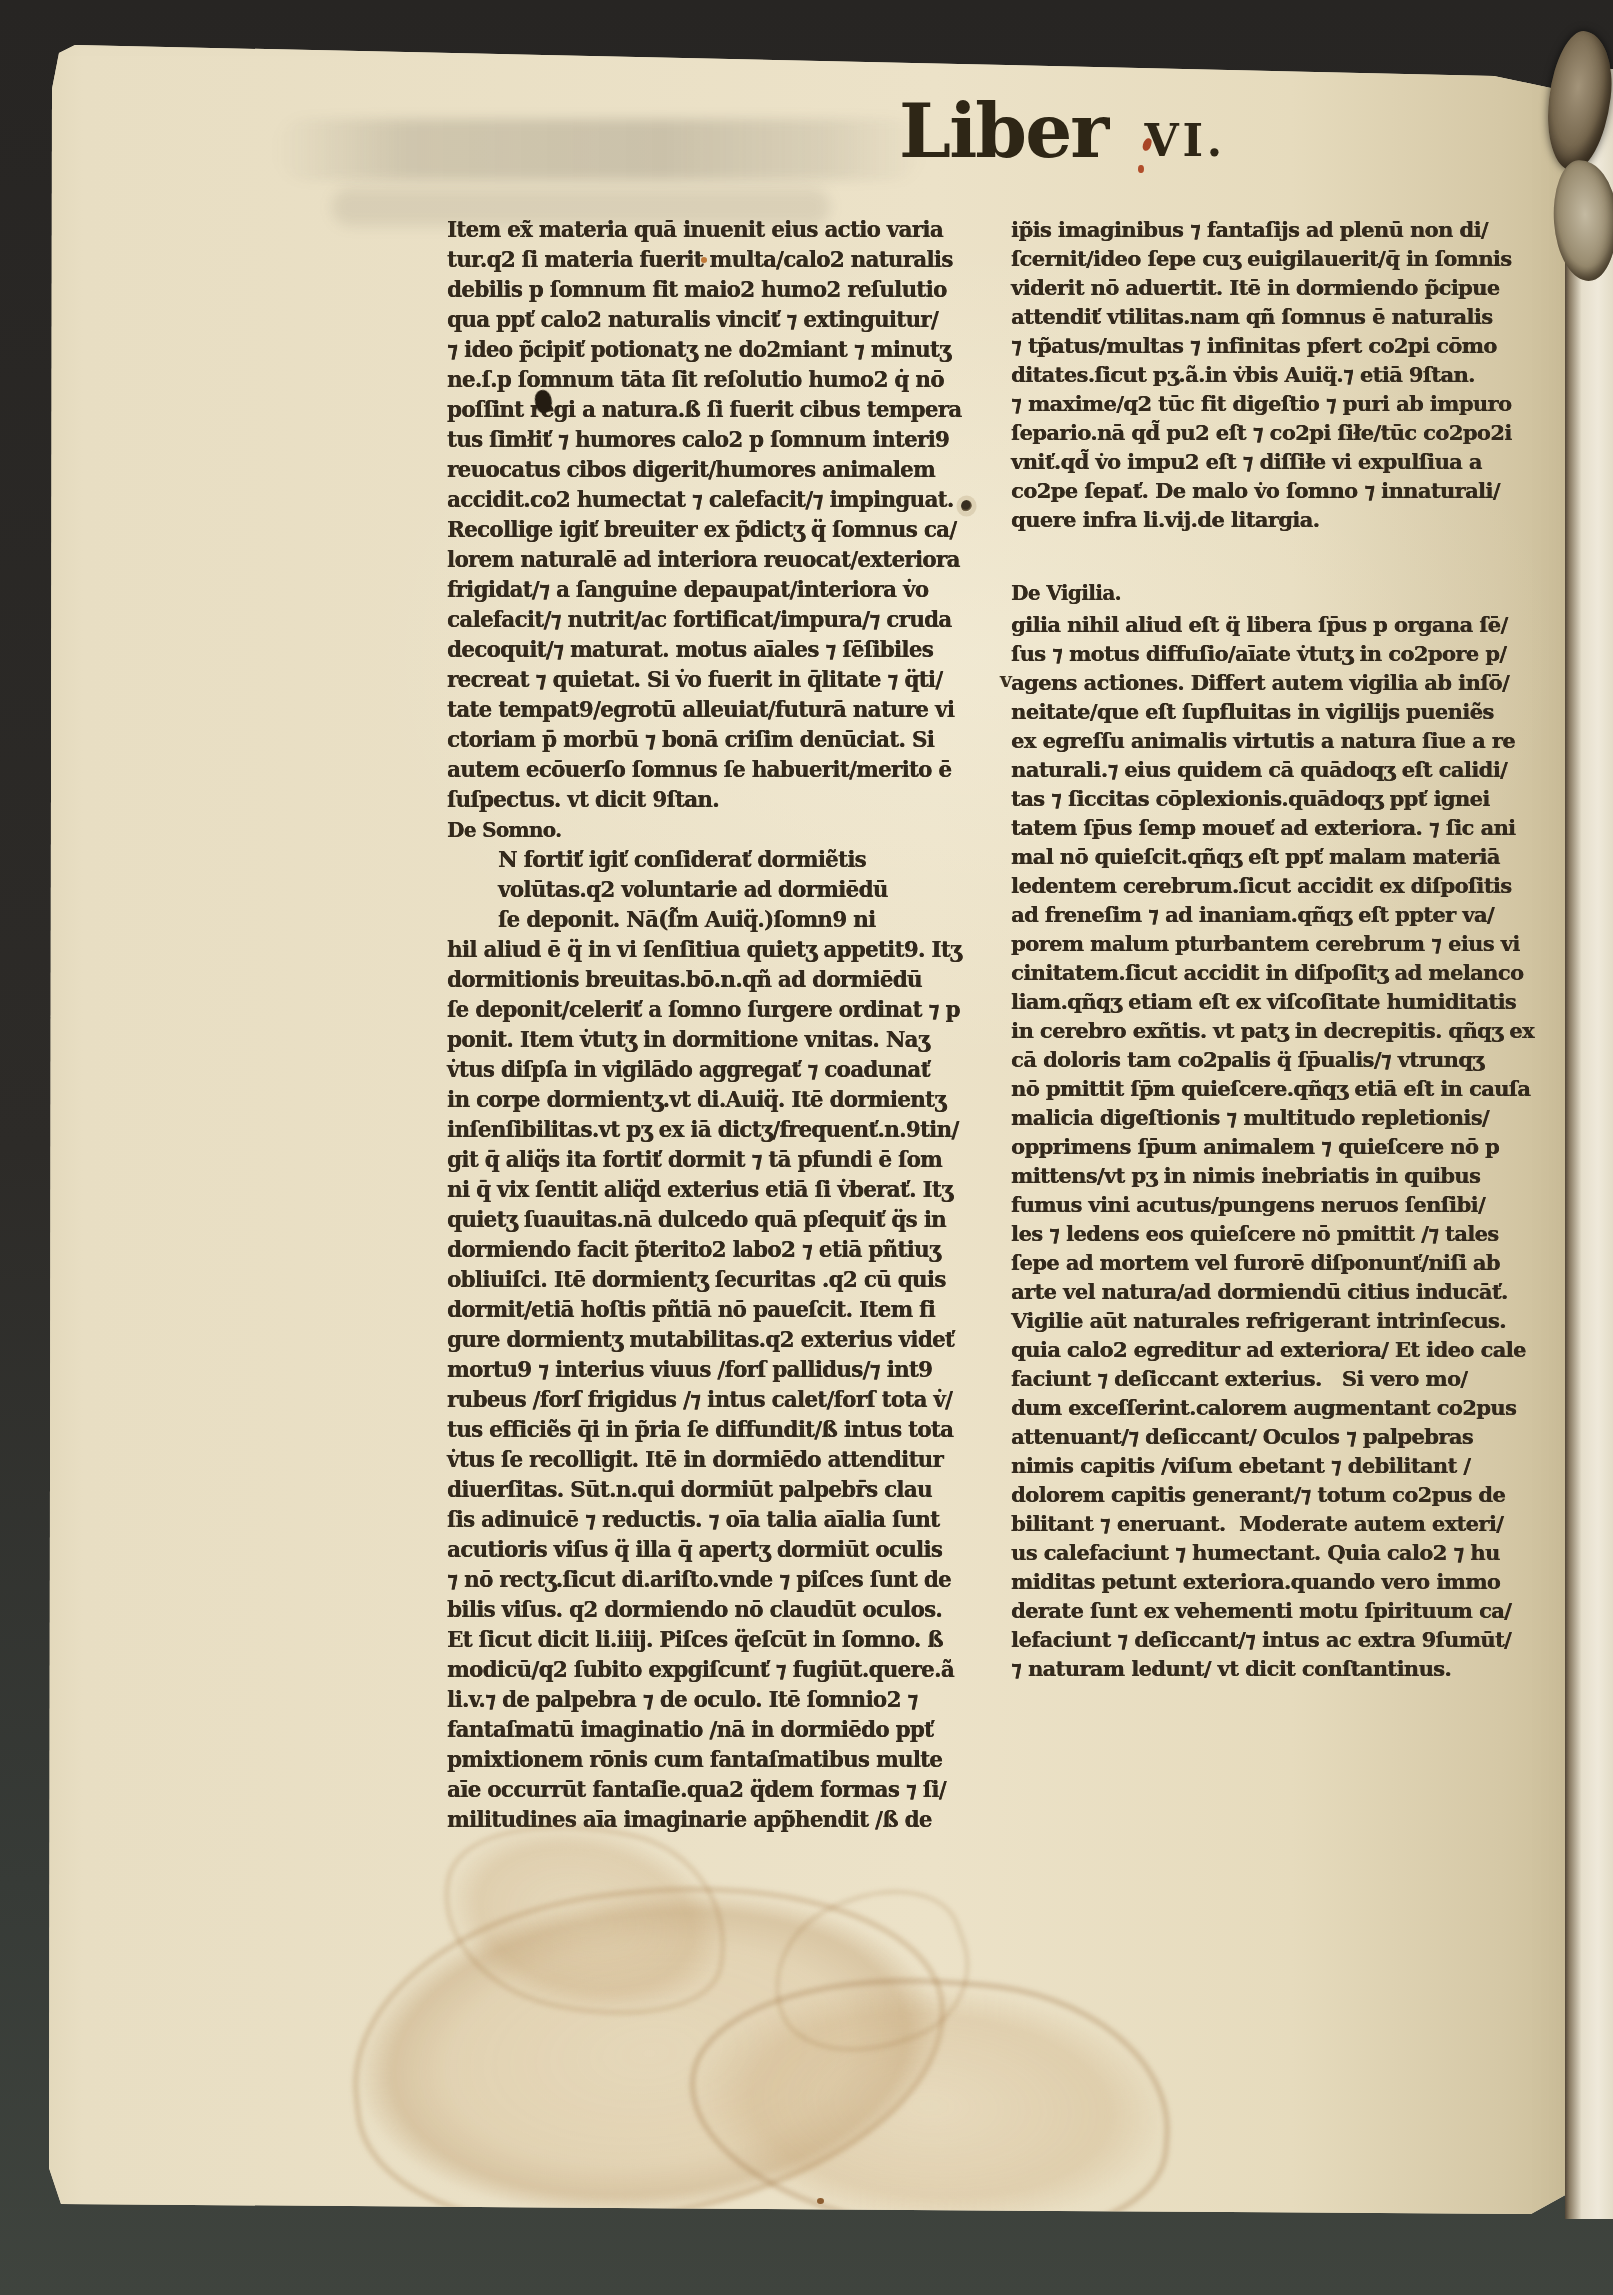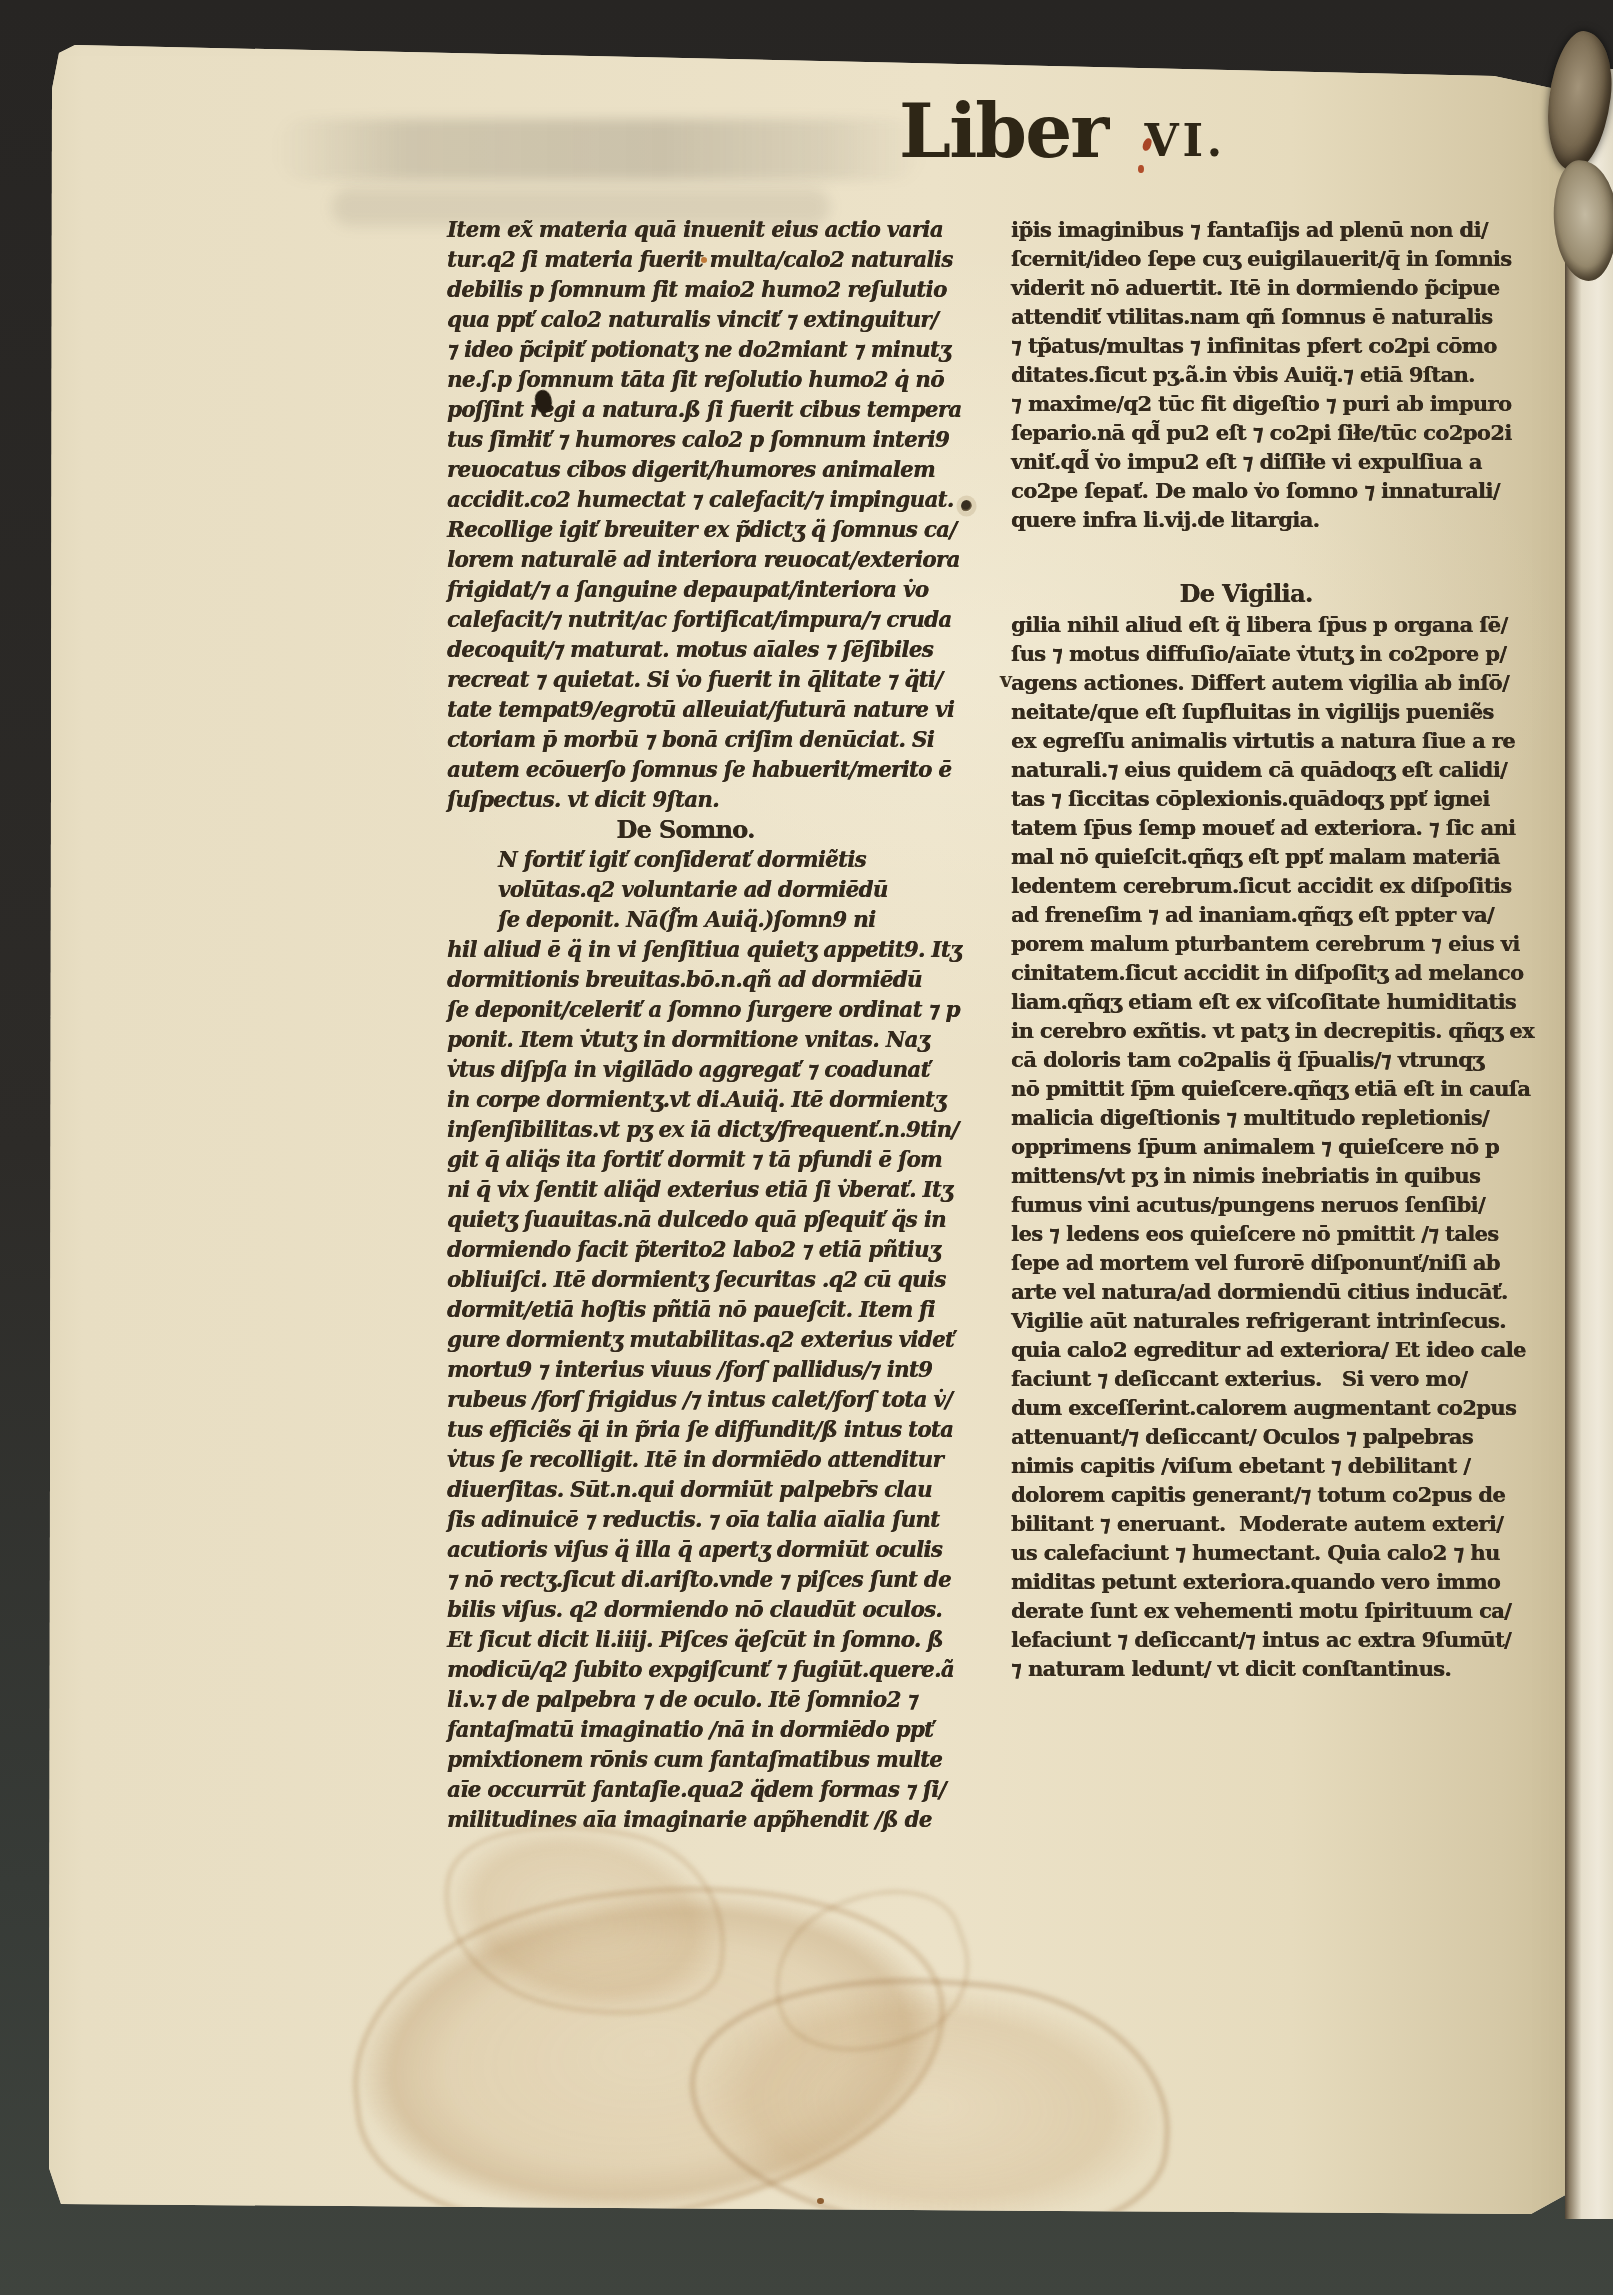--- a/index.html
+++ b/index.html
@@ -43,23 +43,23 @@
   .ghost{position:absolute;left:274px;top:107px;width:651px;height:61px;border-radius:31px;
     background:linear-gradient(90deg,transparent,rgba(90,84,70,.18) 20%,rgba(90,84,70,.22) 60%,rgba(90,84,70,.12) 85%,transparent);
     filter:blur(5.7px);}
   .ghost2{position:absolute;left:332px;top:176px;width:498px;height:38px;border-radius:19px;
     background:rgba(96,90,74,.12);filter:blur(6.4px);}
   
   .col{position:absolute;top:203px;color:#33291c;font-weight:700;}
   .col-left{left:447px;width:477px;font-size:21.4px;letter-spacing:-0.7px;}
   .col-right{left:1011px;width:470px;font-size:21px;letter-spacing:-0.6px;}
   .tline{white-space:pre;text-shadow:0.3px 0 0 currentColor;}
-  .col-left  .tline{height:30px;line-height:30px;font-style:italic;}
+  .col-left  .tline{height:30px;line-height:30px;}
   .col-right .tline{height:29px;line-height:29px;}
-  .heading{font-size:24px;text-align:center;text-shadow:0.3px 0 0 currentColor;}
+  .heading{font-size:20px;text-align:left;text-shadow:0.3px 0 0 currentColor;}
   .col-left  .heading{height:30px;line-height:30px;}
   .col-right .heading{margin-top:43px;height:33px;line-height:33px;}
   .col-right .indent-block{margin-top:31px;}
   .indent-left  .tline{padding-left:51px;}
   .indent-right .tline{padding-left:131px;}
   .indent-right .tline:first-child{padding-left:171px;}
   .guide-letter{position:absolute;left:1000px;top:656px;font-size:20.4px;font-weight:700;color:#3a2f1f;}
   
   .worm{position:absolute;left:961px;top:488px;width:11px;height:12px;border-radius:50%;
     background:radial-gradient(circle at 42% 40%, #372d20 0 44%, #7c6c50 62%, transparent 72%);

